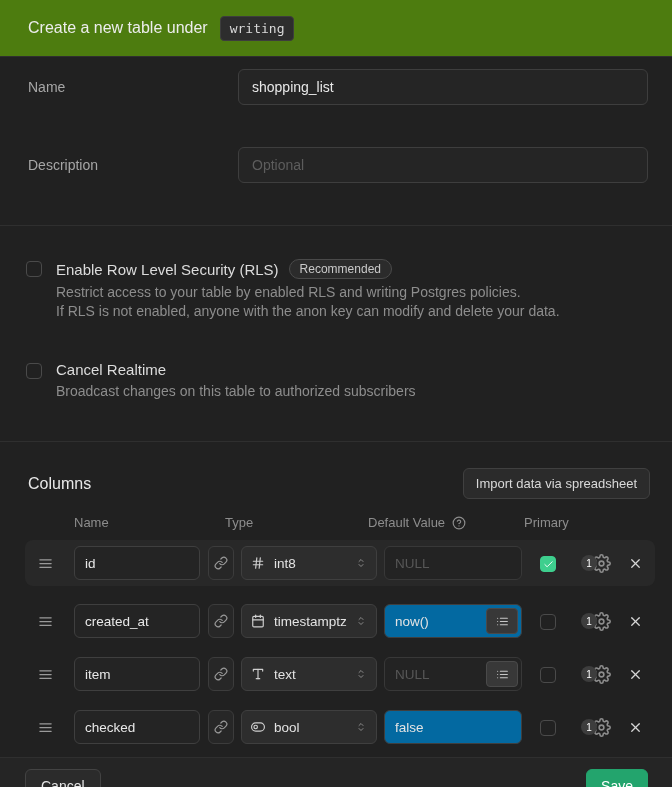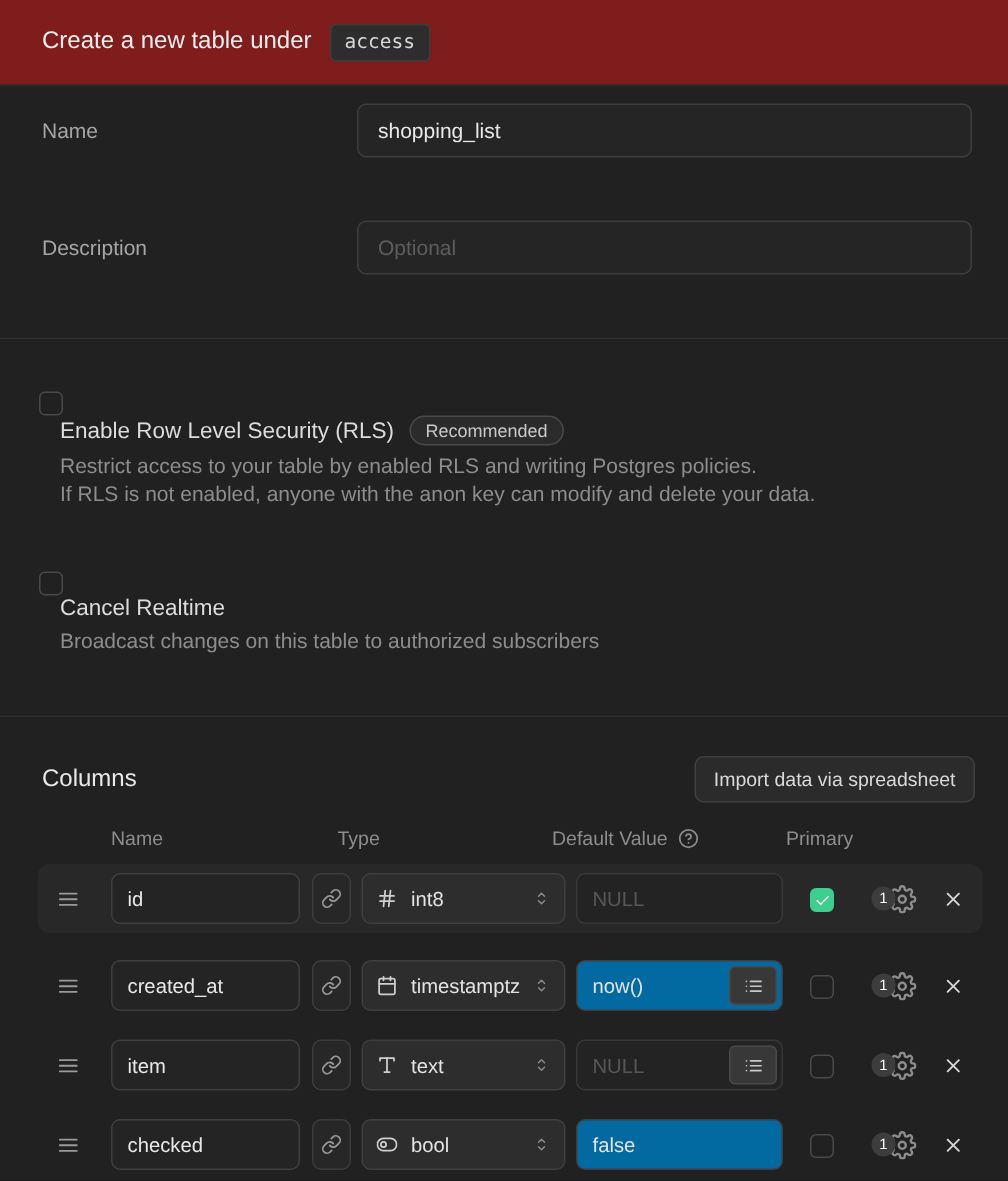--- a/index.html
+++ b/index.html
@@ -2,35 +2,35 @@
 <html style="--accent-green: #23a46d; --checkbox-green: #3ecf8e;"><head>
 <meta charset="utf-8">
 <style>
   * { margin:0; padding:0; box-sizing:border-box; }
   html,body { background:#181818; }
   body { font-family:"Liberation Sans", sans-serif; }
 
   .panel { width:672px; height:787px; background:#212121; display:flex; flex-direction:column; color:#e6e6e6; overflow:hidden; }
 
   
-  .panel-header { height:57px; flex:0 0 57px; background:#7f1d1d; border-bottom:1px solid #2f2f2f; display:flex; align-items:center; padding:0 28px; }
+  .panel-header { height:57px; flex:0 0 57px; background:#4d7c0f; border-bottom:1px solid #2f2f2f; display:flex; align-items:center; padding:0 28px; }
   .panel-title { font-size:16px; color:#ededed; }
   .schema-badge { margin-left:12px; font-family:"DejaVu Sans Mono", monospace; font-size:13px; color:#d8d8d8; background:#2d2d2d; border:1px solid #3d3d3d; border-radius:4px; padding:4px 9px; }
 
   
   .form-sect { flex:0 0 161px; border-bottom:1px solid #2f2f2f; padding:12px 24px 0 28px; }
   .form-row { display:flex; margin-bottom:42px; }
   .form-label { width:210px; padding-top:10px; font-size:14px; color:#a6a6a6; }
   .text-input { width:100%; height:36px; background:#252525; border:1px solid #3e3e3e; border-radius:6px; padding:0 13px; font-size:14px; color:#e8e8e8; font-family:"Liberation Sans", sans-serif; outline:none; }
   .text-input::placeholder { color:#5d5d5d; }
   .form-control { flex:1; }
 
   
   .toggles-sect { flex:0 0 202px; border-bottom:1px solid #2f2f2f; padding:33px 28px 0 26px; }
-  .toggle-block { display:flex; margin-bottom:40px;flex-direction:column; }
+  .toggle-block { display:flex; margin-bottom:40px; }
   .checkbox { width:16px; height:16px; flex:0 0 16px; border:1px solid #4a4a4a; border-radius:4px; background:transparent; margin-top:2px; cursor:pointer; display:flex; align-items:center; justify-content:center; }
   .checkbox svg { display:none; width:11px; height:11px; stroke:#fff; }
   .checkbox.checked { background:var(--checkbox-green); border-color:var(--checkbox-green); }
   .checkbox.checked svg { display:block; }
   .toggle-content { margin-left:14px; }
   .toggle-title-row { display:flex; align-items:center; gap:10px; }
   .toggle-title { font-size:15px; color:#dcdcdc; }
   .pill-badge { font-size:12px; color:#c9c9c9; border:1px solid #4a4a4a; background:#2b2b2b; border-radius:999px; padding:2px 10px; }
   .toggle-desc { font-size:14px; color:#8d8d8d; line-height:19px; margin-top:4px; }
 
@@ -81,21 +81,21 @@
 
   svg { fill:none; stroke-linecap:round; stroke-linejoin:round; stroke-width:2; }
 </style>
 </head>
 <body>
 
 <div class="panel">
 
   <div class="panel-header">
     <span class="panel-title">Create a new table under</span>
-    <span class="schema-badge">access</span>
+    <span class="schema-badge">writing</span>
   </div>
 
   <div class="form-sect">
     <div class="form-row">
       <div class="form-label">Name</div>
       <div class="form-control"><input class="text-input" value="shopping_list" style=""></div>
     </div>
     <div class="form-row">
       <div class="form-label">Description</div>
       <div class="form-control"><input class="text-input" placeholder="Optional" style=""></div>

